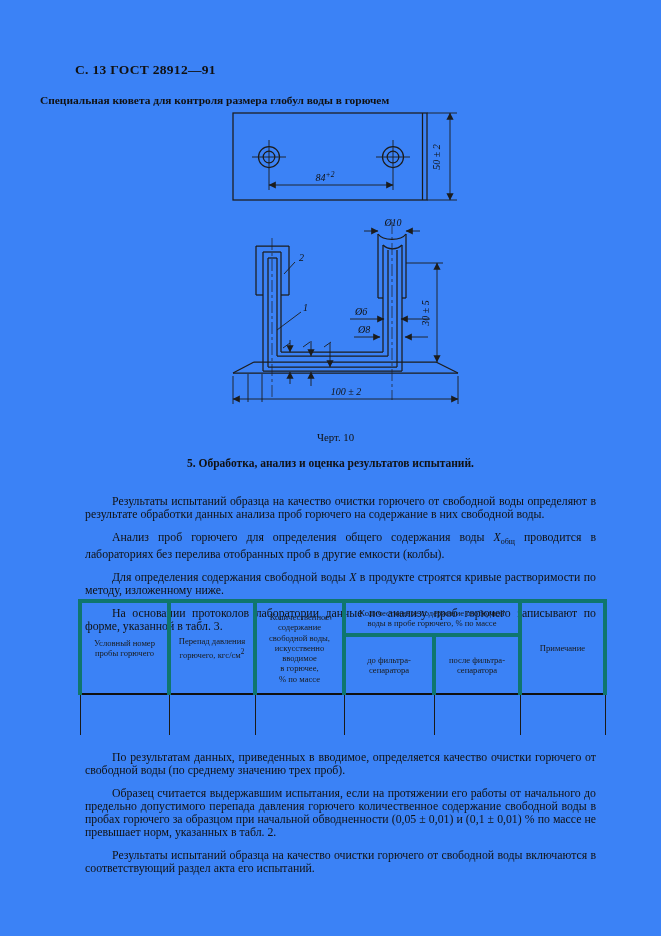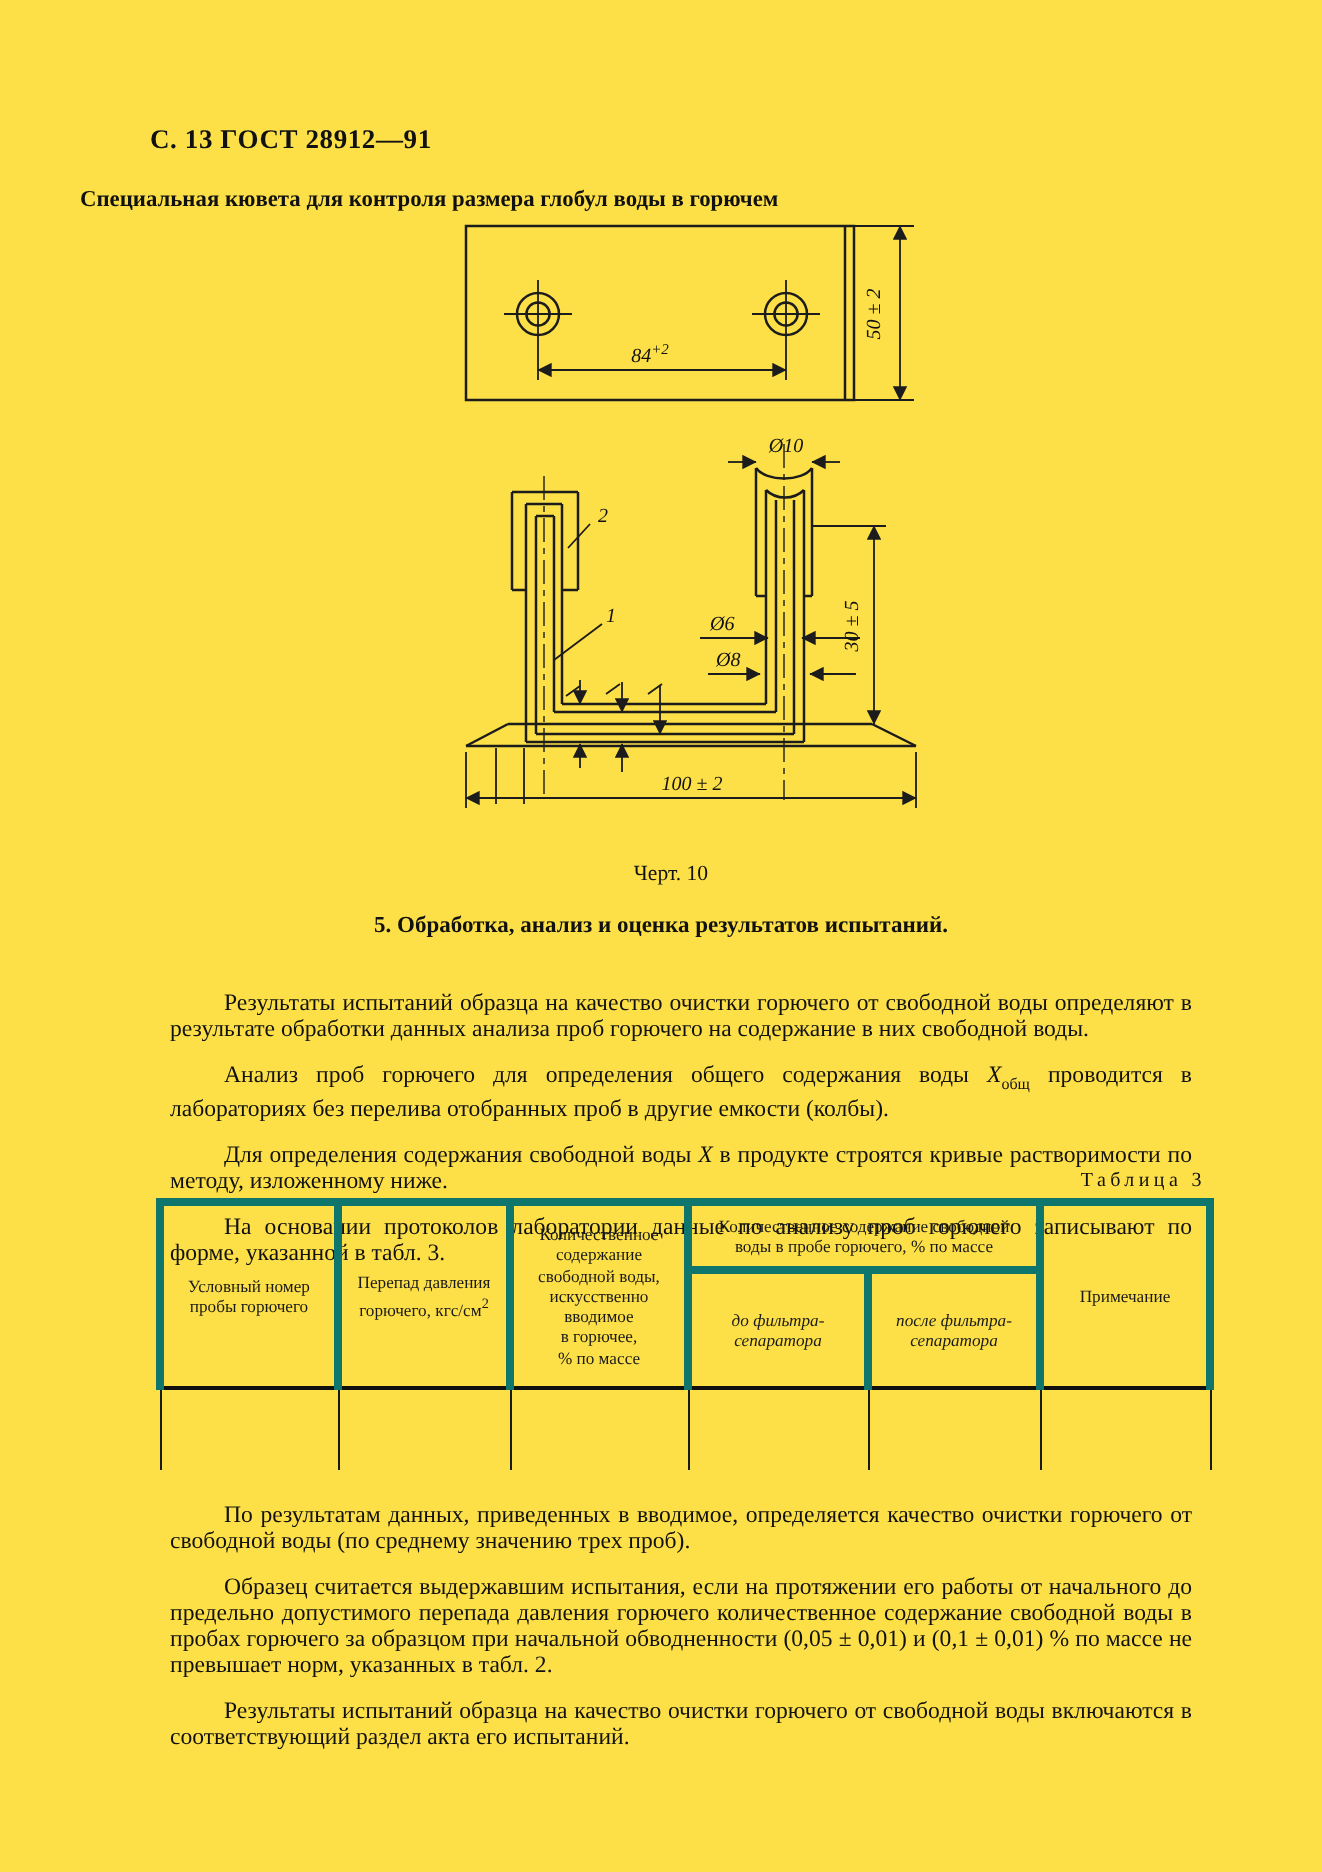--- a/index.html
+++ b/index.html
@@ -1,17 +1,17 @@
 <!DOCTYPE html>
 <html><head>
 <meta charset="utf-8">
 <style>
   html,body{margin:0;padding:0;background:#ffffff;}
   .page{
-    position:relative;width:661px;height:936px;background:#fde047;
+    position:relative;width:661px;height:936px;background:#3b82f6;
     font-family:"Liberation Serif", serif;color:#111;overflow:hidden;
   }
   .doc-header{position:absolute;left:75px;top:62px;font-weight:bold;font-size:13.5px;letter-spacing:.3px;}
   .fig-title{position:absolute;left:40px;top:94px;width:581px;text-align:left;font-weight:bold;font-size:11.4px;}
   .drawing-wrap{position:absolute;left:0;top:108px;width:661px;height:300px;}
   .fig-caption{position:absolute;left:40px;top:412px;width:581px;text-align:center;font-size:9.6px;color:#222;}
   .fig-caption .cap-num{font-style:italic;}
   .fig-number{position:absolute;left:45px;top:431px;width:581px;text-align:center;font-size:10.8px;}
   .section-heading{position:absolute;left:40px;top:457px;width:581px;text-align:center;font-weight:bold;font-size:11.5px;line-height:13.5px;}
   .text-block{position:absolute;left:75px;width:531px;font-size:11.8px;line-height:13px;text-align:justify;}
@@ -20,21 +20,21 @@
   .text-block p{margin:10px;text-indent:27px;}
   .text-block sub{font-size:8px;}
   .var{font-style:italic;}
   .table-label{position:absolute;left:75px;top:585px;width:528px;text-align:right;font-size:10px;letter-spacing:2.2px;}
   table.gost{position:absolute;left:78px;top:599px;width:525px;border-collapse:collapse;table-layout:fixed;
     font-size:8.6px;line-height:10.2px;text-align:center;color:#1a1a1a;}
   table.gost th{font-weight:normal;border:4px solid #0f766e;padding:2px 3px;vertical-align:middle;}
   table.gost th.bb{border-bottom:2.5px solid #101010;}
   table.gost td{border-left:1px solid #1a1a1a;border-right:1px solid #1a1a1a;border-top:none;border-bottom:none;height:38px;}
   table.gost tr.top-row th{height:26px;}
-  table.gost tr.sub-row th{height:52px;font-style:italic;}
+  table.gost tr.sub-row th{height:52px;}
   .pre{white-space:pre-line;}
   
   .dl{stroke:#1c1c1c;stroke-width:1.25;fill:none;}
   .dm{stroke:#1c1c1c;stroke-width:0.9;fill:none;}
   .dc{stroke:#1c1c1c;stroke-width:0.7;fill:none;stroke-dasharray:12 3 3 3;}
   .dtext{font-family:"Liberation Serif",serif;font-style:italic;font-size:10px;fill:#111;}
 </style>
 </head>
 <body>
 
@@ -158,21 +158,20 @@
     <div>5. Обработка, анализ и оценка результатов испытаний.</div>
   </div>
 
   <div class="text-block b1">
     <p><span>Результаты испытаний образца на качество очистки горючего от свободной воды определяют в результате обработки данных анализа проб горючего на содержание в них свободной воды.</span></p>
     <p><span>Анализ проб горючего для определения общего содержания воды </span><span class="var">X</span><sub>общ</sub><span> проводится в лабораториях без перелива отобранных проб в другие емкости (колбы).</span></p>
     <p><span>Для определения содержания свободной воды </span><span class="var">X</span><span> в продукте строятся кривые растворимости по методу, изложенному ниже.</span></p>
     <p><span>На основании протоколов лаборатории данные по анализу проб горючего записывают по форме, указанной в табл. 3.</span></p>
   </div>
 
-  <div class="table-label">Таблица 3</div>
 
   <table class="gost">
     <colgroup>
       <col style="width:89px">
         <col style="width:86px">
         <col style="width:89px">
       <col style="width:90px">
         <col style="width:86px">
         <col style="width:85px">
     </colgroup>

